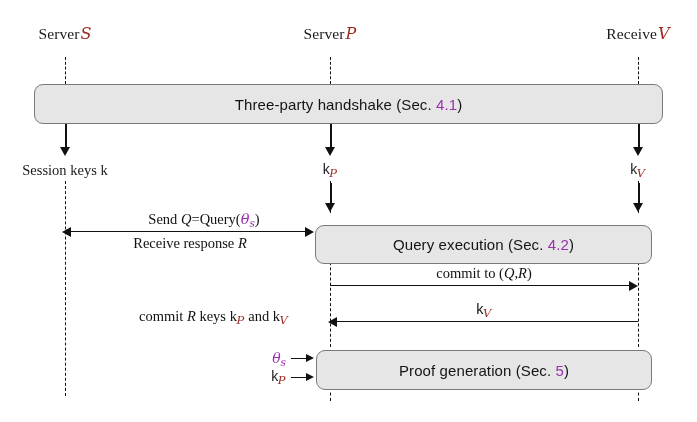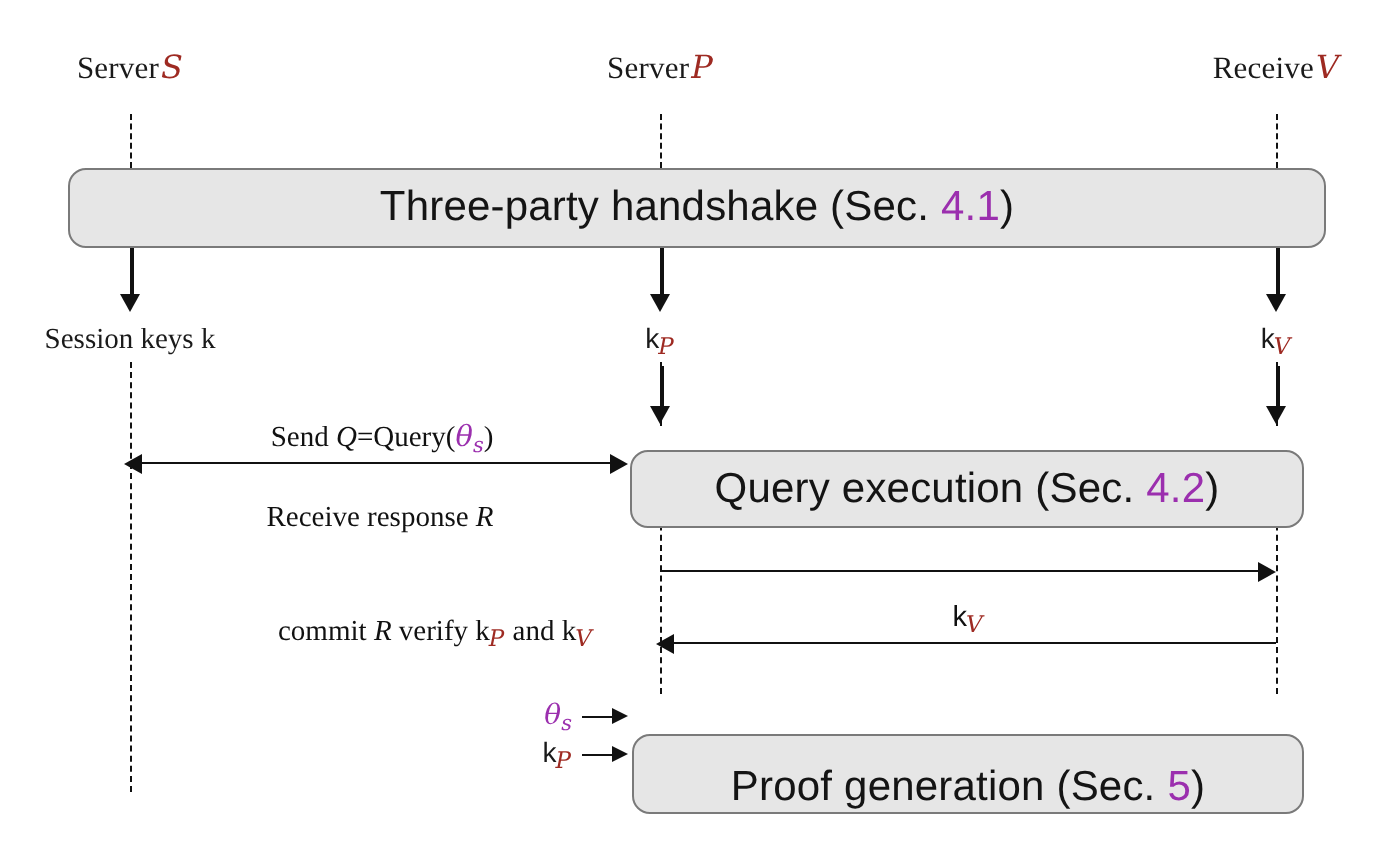--- a/index.html
+++ b/index.html
@@ -51,21 +51,21 @@
     background:#e6e6e6;
     border:1.1px solid #7a7a7a;
     border-radius:9px;
     display:flex;
     align-items:center;
     justify-content:center;
     box-sizing:border-box;
   }
   .pbox .ptxt{
     font-family:"Liberation Sans", sans-serif;
-    font-size:21px;
+    font-size:15px;
     color:#141414;
     white-space:nowrap;
     letter-spacing:.1px;
   }
   .sec{color:#9b2fae;}
 
   
   .klabel{
     position:absolute;
     font-family:"Liberation Serif", serif;
@@ -196,42 +196,45 @@
   <div class="ahead down" style="left:633px;top:203px;"></div>
 
   <div class="pbox" style="left:315px;top:213px;width:337px;height:39px;margin-top:12px;">
     <span class="ptxt"><span>Query execution (Sec. </span><span class="sec">4.2</span><span>)</span></span>
   </div>
 
   <div class="hline" style="left:68px;top:231px;width:244px;"></div>
   <div class="ahead left" style="left:62px;top:226.5px;"></div>
   <div class="ahead right" style="left:305px;top:226.5px;"></div>
 
-  <div class="msg" style="left:191px;top:211px;">
+  <div class="msg" style="left:204px;top:211px;">
     <span>Send </span><span class="it">Q</span><span>=</span><span>Query(</span><span class="theta">θ</span><span class="theta sub">s</span><span>)</span>
   </div>
 
-  <div class="msg" style="left:190px;top:251px;">
+  <div class="msg" style="left:190px;top:235px;">
     <span>Receive response </span><span class="it">R</span>
   </div>
 
   <div class="hline" style="left:330px;top:285px;width:303px;"></div>
   <div class="ahead right" style="left:629px;top:280.5px;"></div>
+  <div class="msg" style="left:484px;top:265px;">
+    <span>commit to (</span><span class="it">Q</span><span>,</span><span class="it">R</span><span>)</span>
+  </div>
 
   <div class="hline" style="left:334px;top:321px;width:304px;"></div>
   <div class="ahead left" style="left:328px;top:316.5px;"></div>
   <div class="msg" style="left:484px;top:301px;">
     <span class="mono-k">k</span><span class="calsm">V</span>
   </div>
 
   <div class="msgr" style="left:139px;top:308px;">
-    <span>commit </span><span class="it">R</span><span> verify k</span><span class="calsm">P</span><span> and k</span><span class="calsm">V</span>
-  </div>
-
-  <div class="pbox" style="left:316px;top:367px;width:336px;height:40px;align-items:flex-end;">
+    <span>commit </span><span class="it">R</span><span> keys k</span><span class="calsm">P</span><span> and k</span><span class="calsm">V</span>
+  </div>
+
+  <div class="pbox" style="left:316px;top:350px;width:336px;height:40px;">
     <span class="ptxt"><span>Proof generation (Sec. </span><span class="sec">5</span><span>)</span></span>
   </div>
 
   <div class="pin" style="left:286px;top:350px;">
     <span class="theta">θ</span><span class="theta sub">s</span>
   </div>
   <div class="hline" style="left:291px;top:358px;width:17px;"></div>
   <div class="ahead rsm" style="left:306px;top:353.5px;"></div>
 
   <div class="pin" style="left:286px;top:368px;">

